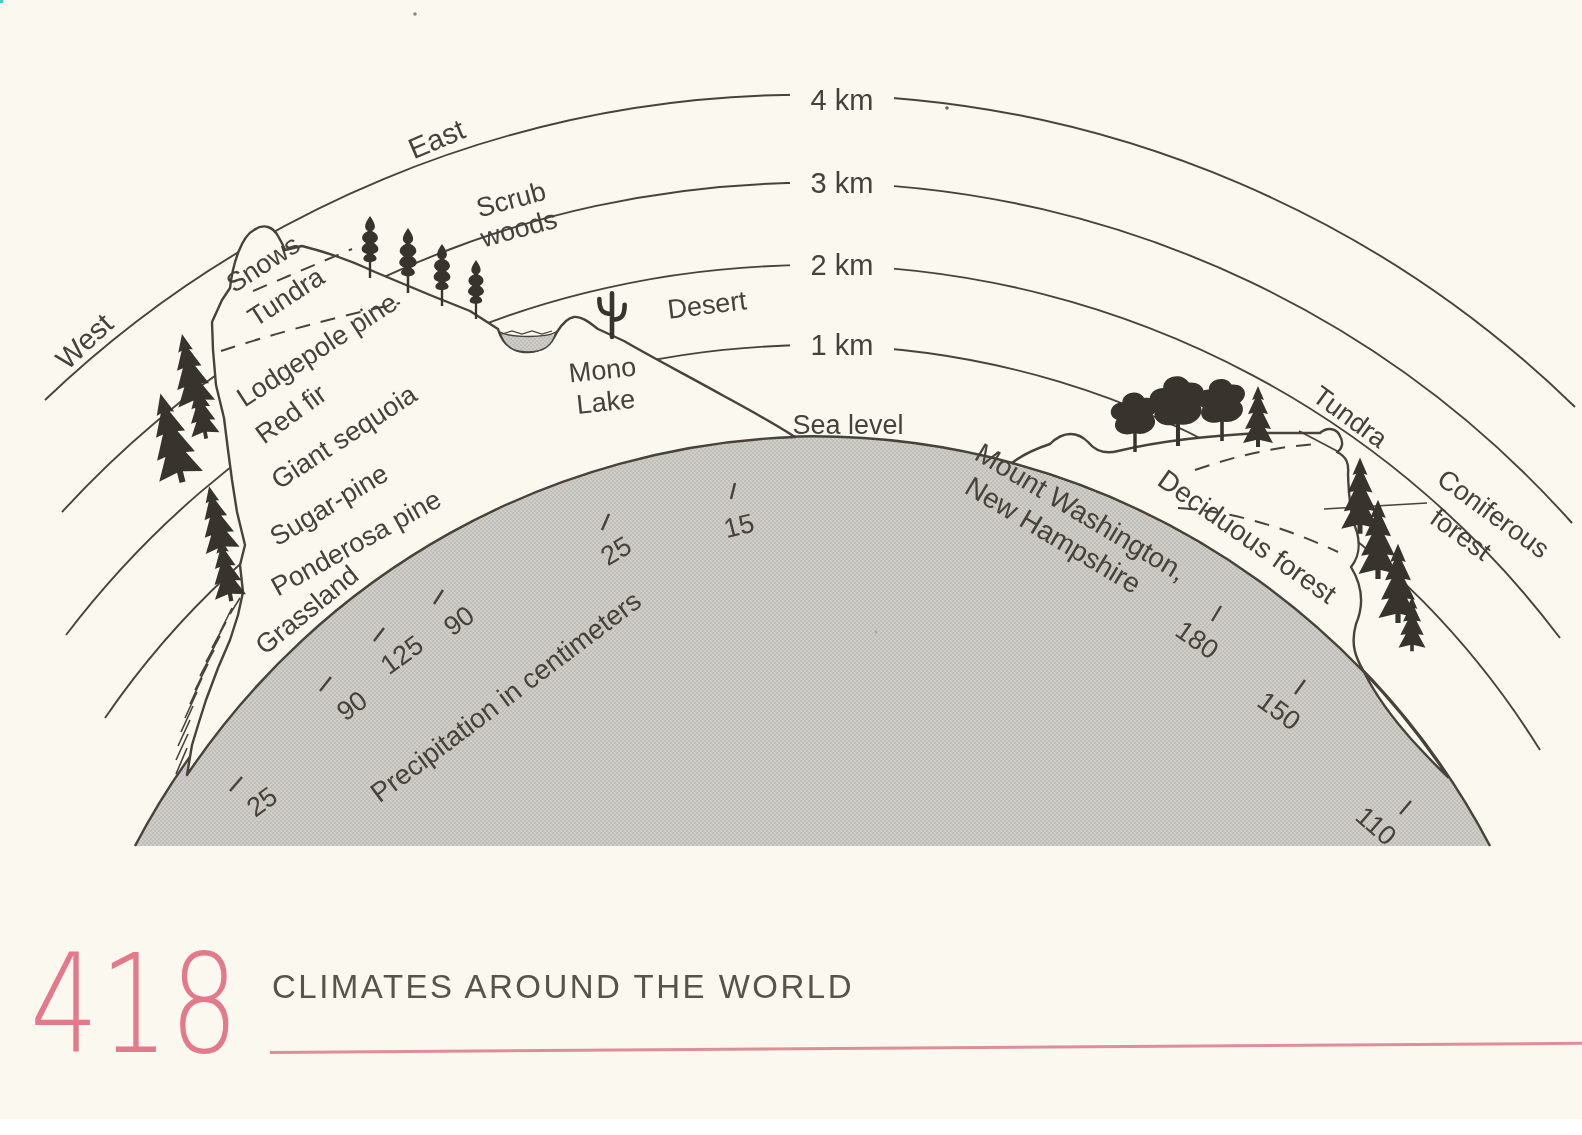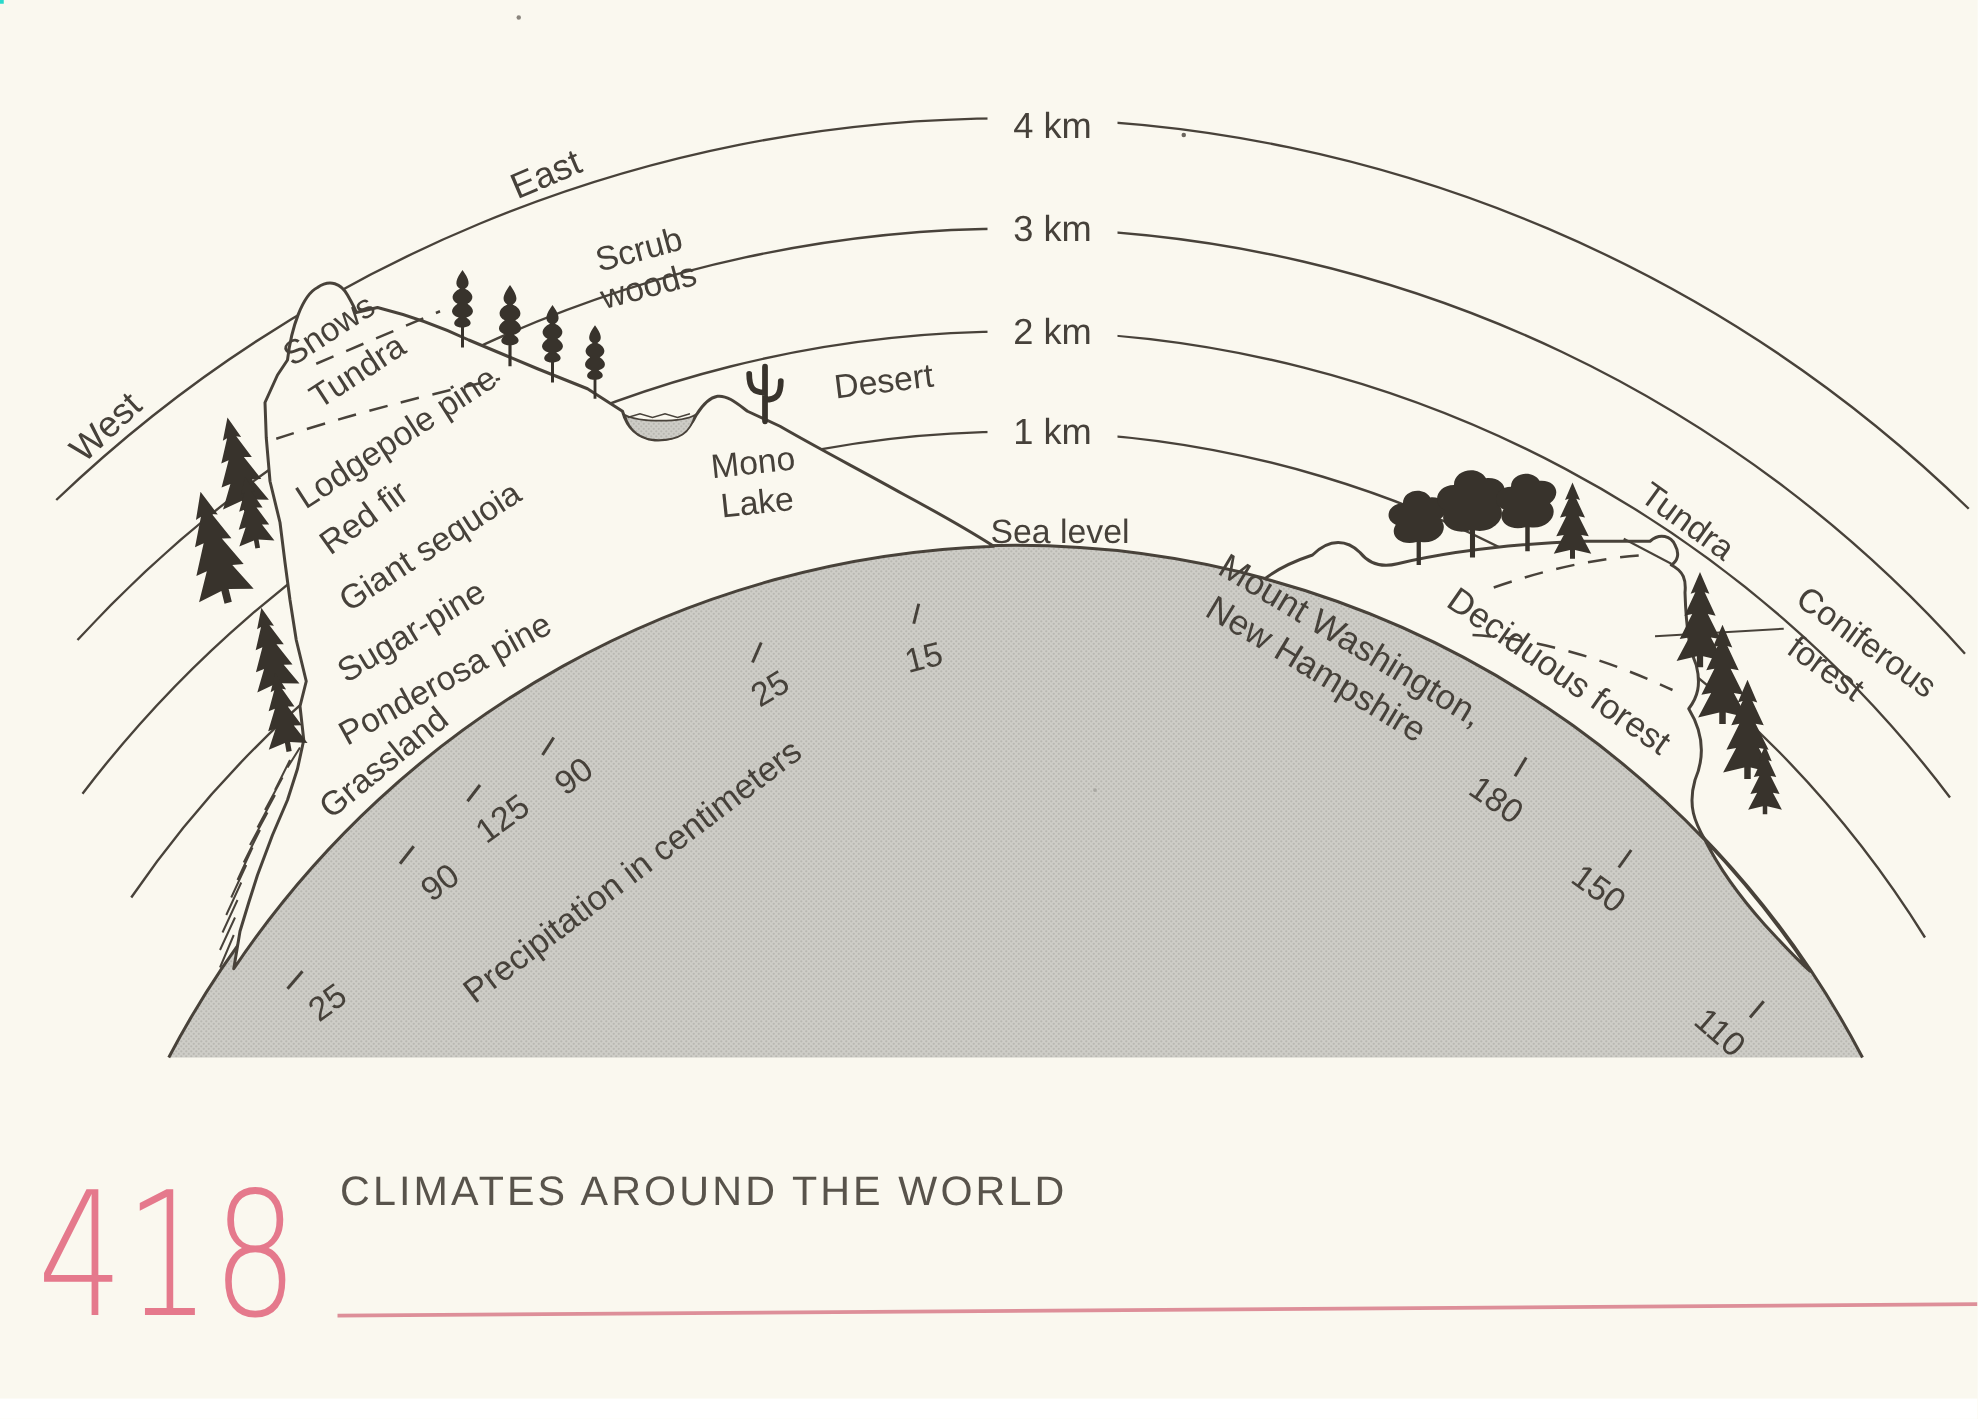--- a/index.html
+++ b/index.html
@@ -22,21 +22,21 @@
   .leader     { stroke:#48423a; stroke-width:1.6; fill:none; }
   .tick       { stroke:#46413a; stroke-width:2.4; }
   .treefill   { fill:#38332c; }
   .footer-pagenum {
     position:absolute; left:30px; top:936px;
     font-family:"DejaVu Sans", sans-serif; font-weight:200;
     font-size:138px; line-height:1; color:#e5798c;
     transform:scaleX(0.78); transform-origin:left top; letter-spacing:2px;
   }
   .footer-title {
-    position:absolute; left:272px; top:934px;
+    position:absolute; left:272px; top:968px;
     font-family:"Liberation Sans", sans-serif;
     font-size:33px; letter-spacing:2.5px; color:#58534b;
   }
   .footer-rule {
     position:absolute; left:270px; top:1051px; width:1312px; height:2.5px;
     background:#dd8f99; transform:rotate(-0.4deg); transform-origin:left center;
   }
   .corner-artifact { position:absolute; left:0; top:0; width:3px; height:3px; background:#2ad9cb; }
 </style>
 </head>

